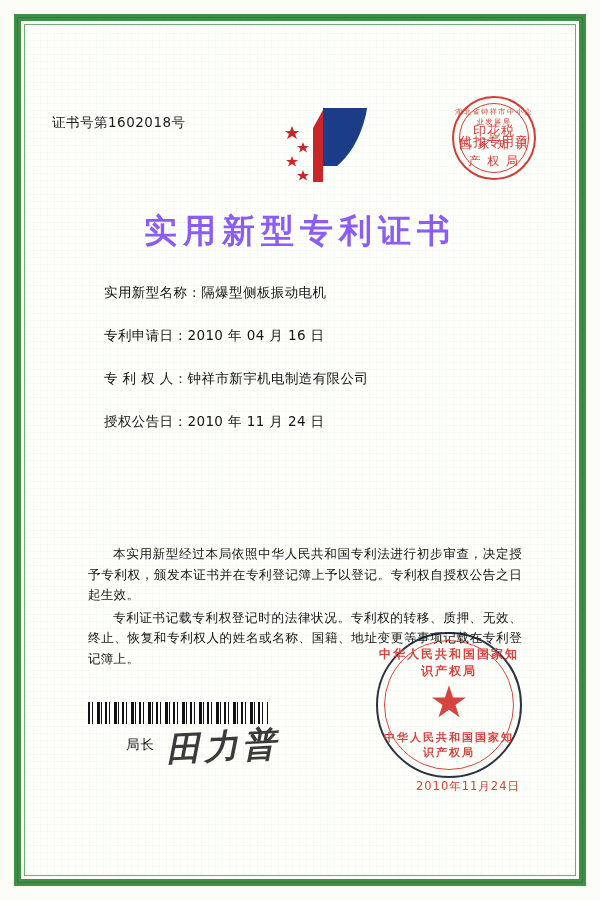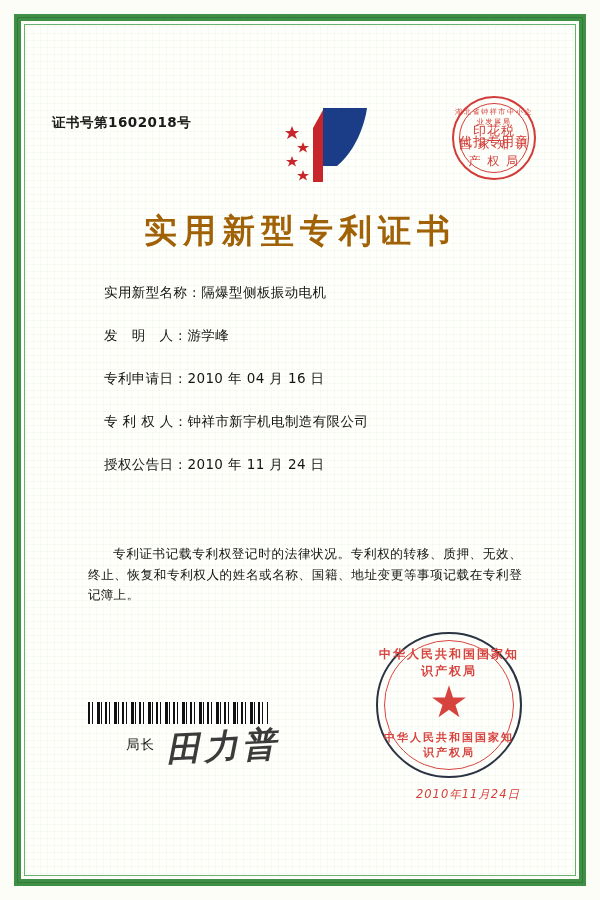--- a/index.html
+++ b/index.html
@@ -73,21 +73,20 @@
   }
 
   .cert-no {
     position: absolute;
     left: 26px;
     top: 88px;
     font-size: 13.5px;
     color: #1b1b1b;
     letter-spacing: 0.5px;
     font-family: "DejaVu Sans", "Liberation Sans", sans-serif;
-    font-weight: bold;
   }
 
   
   .logo {
     position: absolute;
     left: 253px;
     top: 78px;
     width: 92px;
     height: 82px;
   }
@@ -140,21 +139,21 @@
 
   .main-title {
     position: absolute;
     left: 0; right: 0;
     top: 183px;
     text-align: center;
     font-family: "DejaVu Serif", "Liberation Serif", serif;
     font-weight: bold;
     font-size: 33px;
     letter-spacing: 6px;
-    color: #a16207;
+    color: #8b5cf6;
   }
 
   .fields {
     position: absolute;
     left: 62px;
     right: 50px;
     top: 258px;
     margin-left: 16px;
   }
   .field-row {
@@ -244,26 +243,25 @@
     width: 46px;
     height: 46px;
     color: #d22a26;
     font-size: 44px;
     line-height: 46px;
     text-align: center;
   }
   .seal-date {
     position: absolute;
     right: 54px;
-    bottom: 72px;
+    bottom: 80px;
     font-size: 11.5px;
     color: #d22a26;
     letter-spacing: 1px;
     opacity: 0.9;
-    font-style: italic;
   }
 
   .director {
     position: absolute;
     left: 100px;
     bottom: 120px;
     font-size: 13.5px;
     color: #141414;
     letter-spacing: 1px;
   }
@@ -327,34 +325,32 @@
       <div class="st-bottom">国 家 知 识 产 权 局</div>
     </div>
 
     <div class="main-title">实用新型专利证书</div>
 
     <div class="fields">
       <div class="field-row">
         <span class="field-label">实用新型名称：</span><span class="field-value">隔爆型侧板振动电机</span>
       </div>
       <div class="field-row">
-        <span class="field-label">发　明　人：</span><span class="field-value">游学峰</span>
-      </div>
-      <div class="field-row">
         <span class="field-label">专利申请日：</span><span class="field-value">2010 年 04 月 16 日</span>
       </div>
       <div class="field-row">
         <span class="field-label">专 利 权 人：</span><span class="field-value">钟祥市新宇机电制造有限公司</span>
       </div>
       <div class="field-row">
         <span class="field-label">授权公告日：</span><span class="field-value">2010 年 11 月 24 日</span>
       </div>
     </div>
 
     <div class="body-text">
+      <p>本实用新型经过本局依照中华人民共和国专利法进行初步审查，决定授予专利权，颁发本证书并在专利登记簿上予以登记。专利权自授权公告之日起生效。</p>
       <p>专利证书记载专利权登记时的法律状况。专利权的转移、质押、无效、终止、恢复和专利权人的姓名或名称、国籍、地址变更等事项记载在专利登记簿上。</p>
     </div>
 
     <div class="barcode"></div>
 
     <div class="director">局长</div>
     <div class="signature">田力普</div>
 
     <div class="seal">
       <div class="seal-ring"></div>

